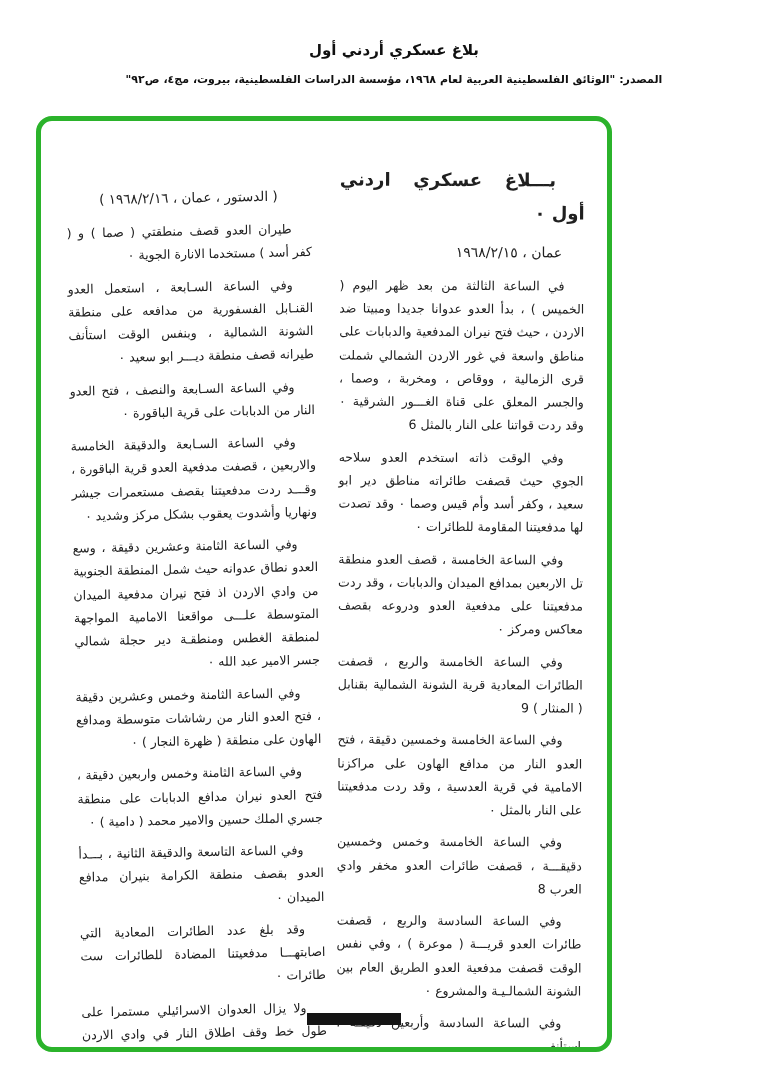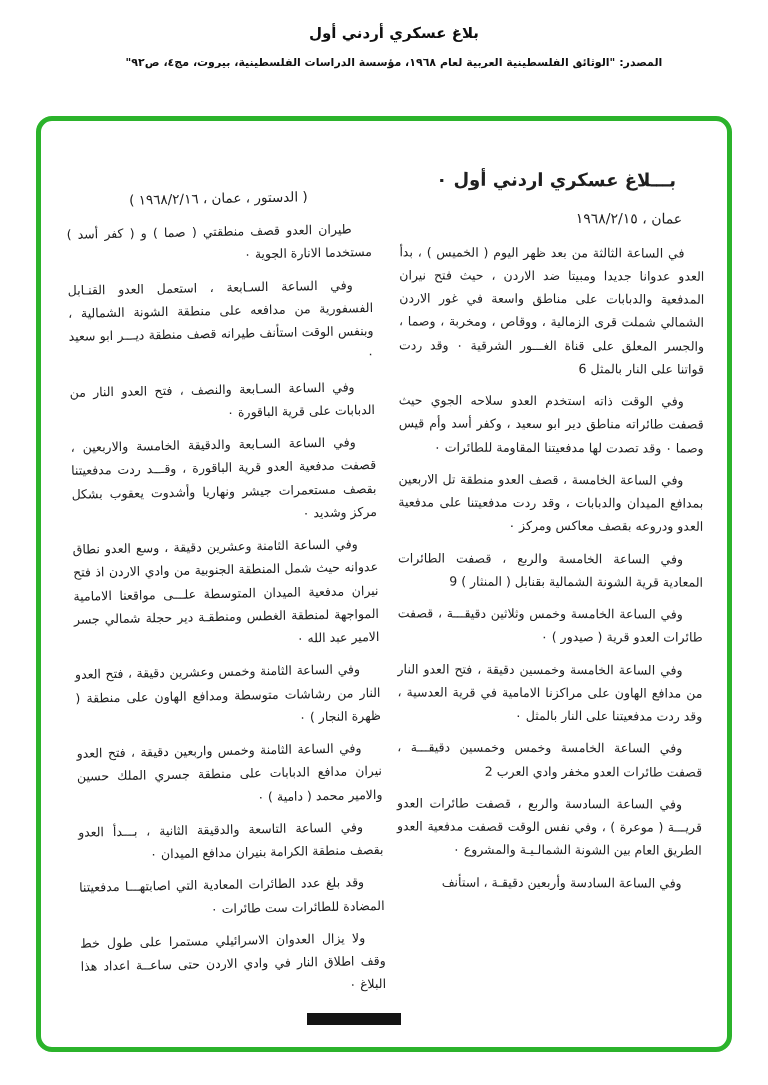--- a/index.html
+++ b/index.html
@@ -7,39 +7,39 @@
   body {
     background:#ffffff;
     font-family:"DejaVu Sans", sans-serif;
     position:relative;
     overflow:hidden;
     color:#1b1b1b;
   }
   .page-header {
     direction:rtl;
     text-align:center;
-    padding-top:24px;
+    padding-top:41px;
     margin-left:20px;
   }
   .page-title {
     font-size:15px;
     font-weight:bold;
     color:#101010;
     letter-spacing:.3px;
   }
   .source-line {
     font-size:11px;
     font-weight:bold;
     color:#101010;
     margin-top:14px;
   }
   .scan-frame {
     position:absolute;
     left:36px; top:116px;
-    width:696px; height:936px;
+    width:576px; height:936px;
     border:5px solid #2bb32b;
     border-radius:16px;
     background:#ffffff;
     overflow:hidden;
   }
   .scan-inner {
     position:absolute;
     inset:0;
     padding:28px 24px 40px 24px;
     direction:rtl;
@@ -102,23 +102,22 @@
   <div class="scan-inner">
     <div class="columns">
 
       <div class="col right-col">
         <p class="right-col-title">بـــلاغ عسكري اردني أول ٠</p>
         <p class="date-line">عمان ، ١٩٦٨/٢/١٥</p>
         <p>في الساعة الثالثة من بعد ظهر اليوم ( الخميس ) ، بدأ العدو عدوانا جديدا ومبيتا ضد الاردن ، حيث فتح نيران المدفعية والدبابات على مناطق واسعة في غور الاردن الشمالي شملت قرى الزمالية ، ووقاص ، ومخربة ، وصما ، والجسر المعلق على قناة الغـــور الشرقية ٠ وقد ردت قواتنا على النار بالمثل 6</p>
         <p>وفي الوقت ذاته استخدم العدو سلاحه الجوي حيث قصفت طائراته مناطق دير ابو سعيد ، وكفر أسد وأم قيس وصما ٠ وقد تصدت لها مدفعيتنا المقاومة للطائرات ٠</p>
         <p>وفي الساعة الخامسة ، قصف العدو منطقة تل الاربعين بمدافع الميدان والدبابات ، وقد ردت مدفعيتنا على مدفعية العدو ودروعه بقصف معاكس ومركز ٠</p>
         <p>وفي الساعة الخامسة والربع ، قصفت الطائرات المعادية قرية الشونة الشمالية بقنابل ( المنثار ) 9</p>
-        <p>وفي الساعة الخامسة وخمس وثلاثين دقيقـــة ، قصفت طائرات العدو قرية ( صيدور ) ٠</p>
         <p>وفي الساعة الخامسة وخمسين دقيقة ، فتح العدو النار من مدافع الهاون على مراكزنا الامامية في قرية العدسية ، وقد ردت مدفعيتنا على النار بالمثل ٠</p>
-        <p>وفي الساعة الخامسة وخمس وخمسين دقيقـــة ، قصفت طائرات العدو مخفر وادي العرب 2</p>
+        <p>وفي الساعة الخامسة وخمس وخمسين دقيقـــة ، قصفت طائرات العدو مخفر وادي العرب 8</p>
         <p>وفي الساعة السادسة والربع ، قصفت طائرات العدو قريـــة ( موعرة ) ، وفي نفس الوقت قصفت مدفعية العدو الطريق العام بين الشونة الشمالـيـة والمشروع ٠</p>
         <p>وفي الساعة السادسة وأربعين دقيقـة ، استأنف</p>
       </div>
 
       <div class="col left-col">
         <p class="left-header">( الدستور ، عمان ، ١٩٦٨/٢/١٦ )</p>
         <p>طيران العدو قصف منطقتي ( صما ) و ( كفر أسد ) مستخدما الانارة الجوية ٠</p>
         <p>وفي الساعة السـابعة ، استعمل العدو القنـابل الفسفورية من مدافعه على منطقة الشونة الشمالية ، وبنفس الوقت استأنف طيرانه قصف منطقة ديـــر ابو سعيد ٠</p>
         <p>وفي الساعة السـابعة والنصف ، فتح العدو النار من الدبابات على قرية الباقورة ٠</p>
         <p>وفي الساعة السـابعة والدقيقة الخامسة والاربعين ، قصفت مدفعية العدو قرية الباقورة ، وقـــد ردت مدفعيتنا بقصف مستعمرات جيشر ونهاريا وأشدوت يعقوب بشكل مركز وشديد ٠</p>

